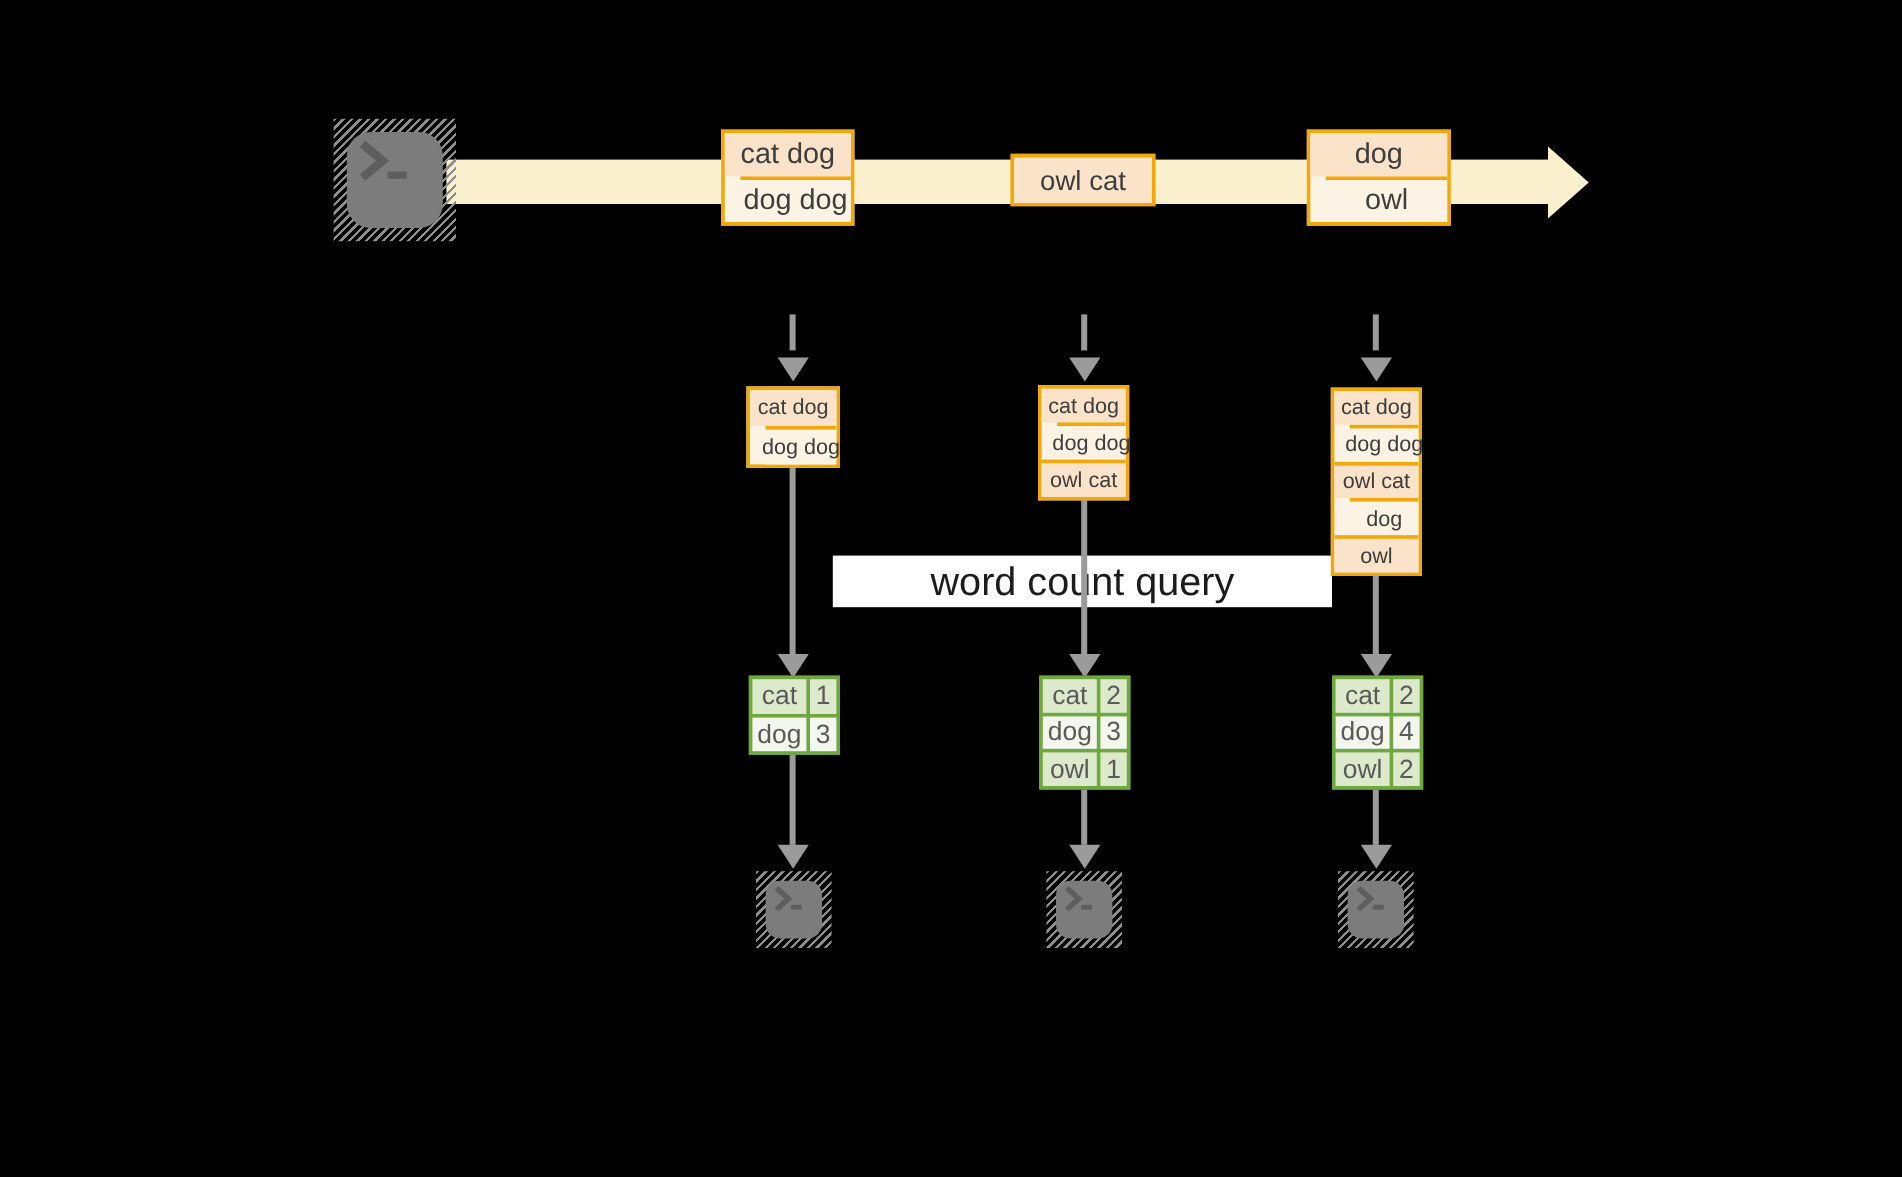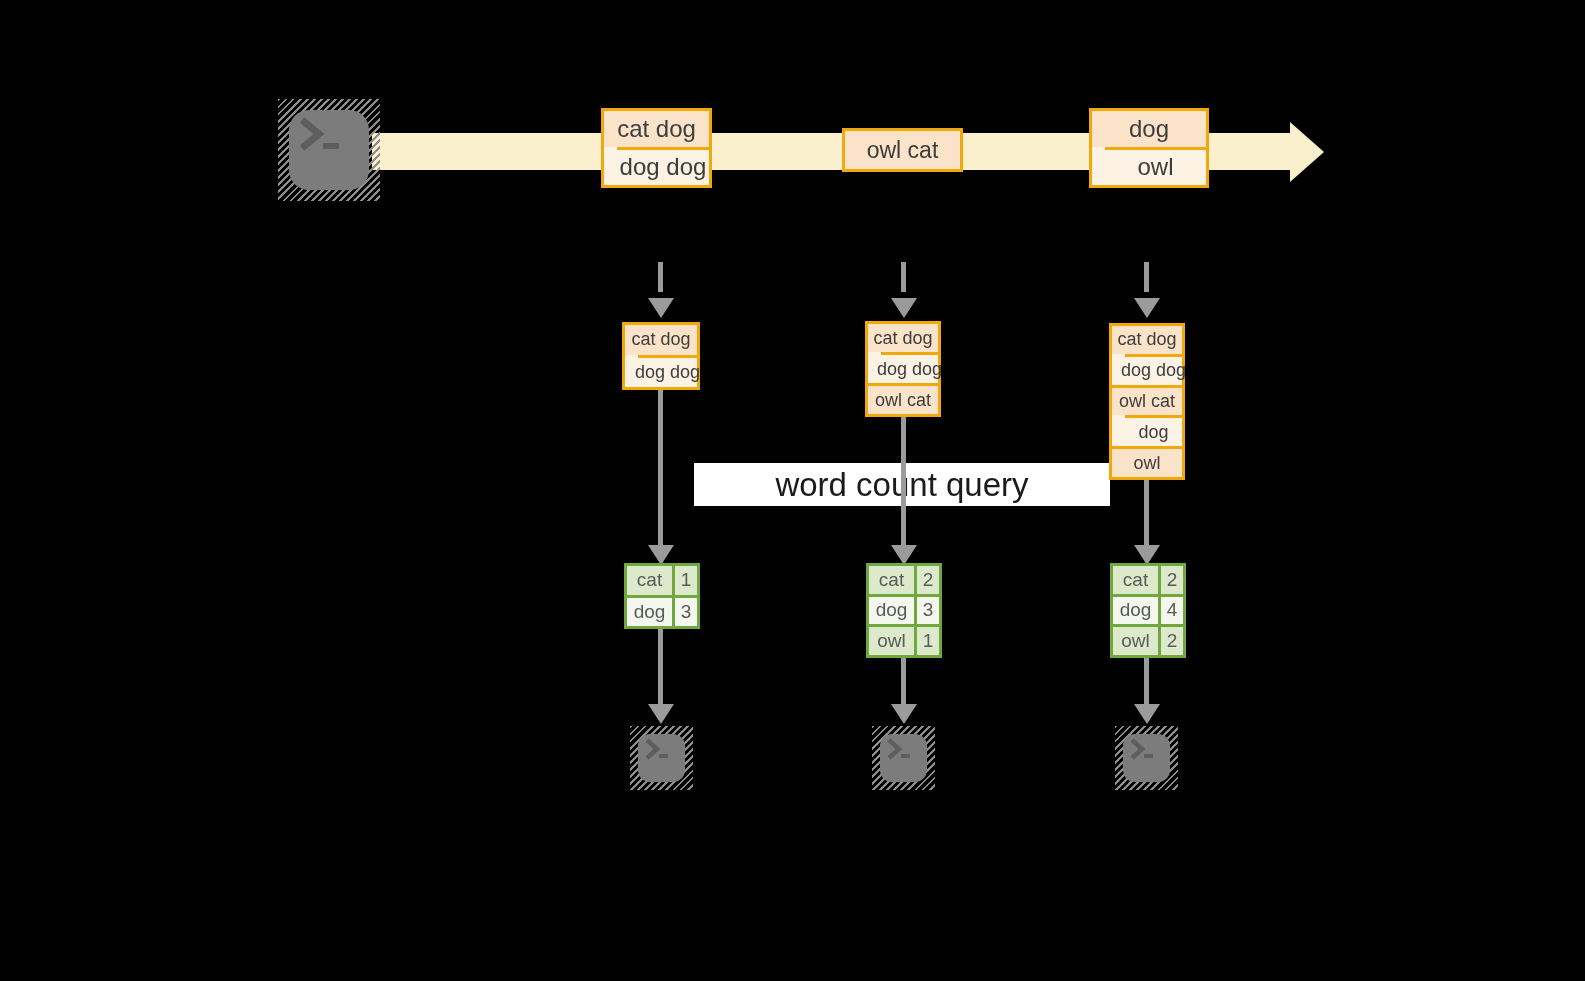--- a/index.html
+++ b/index.html
@@ -41,21 +41,21 @@
 
   
   .qband{position:absolute;left:694px;top:463px;width:416px;height:43px;background:#FFFFFF;
          display:flex;align-items:center;justify-content:center;z-index:3;
          font-size:33px;color:#1B1B1B;letter-spacing:0px;}
 
   
   .gtable{position:absolute;box-sizing:border-box;border:3px solid #70A83F;background:#70A83F;
           display:grid;grid-template-columns:45px 1fr;gap:3px;grid-auto-rows:1fr;z-index:5;}
   .gtable .cell{display:flex;align-items:center;justify-content:center;
-                font-size:19px;color:#5A5A5A;}
+                font-size:22px;color:#5A5A5A;}
   .cell.g{background:#DDE9CB;}
   .cell.w{background:#F3F7ED;}
 </style>
 </head>
 <body>
 
 <div id="canvas">
 
   <div class="band"></div>
   <div class="band-head"></div>

